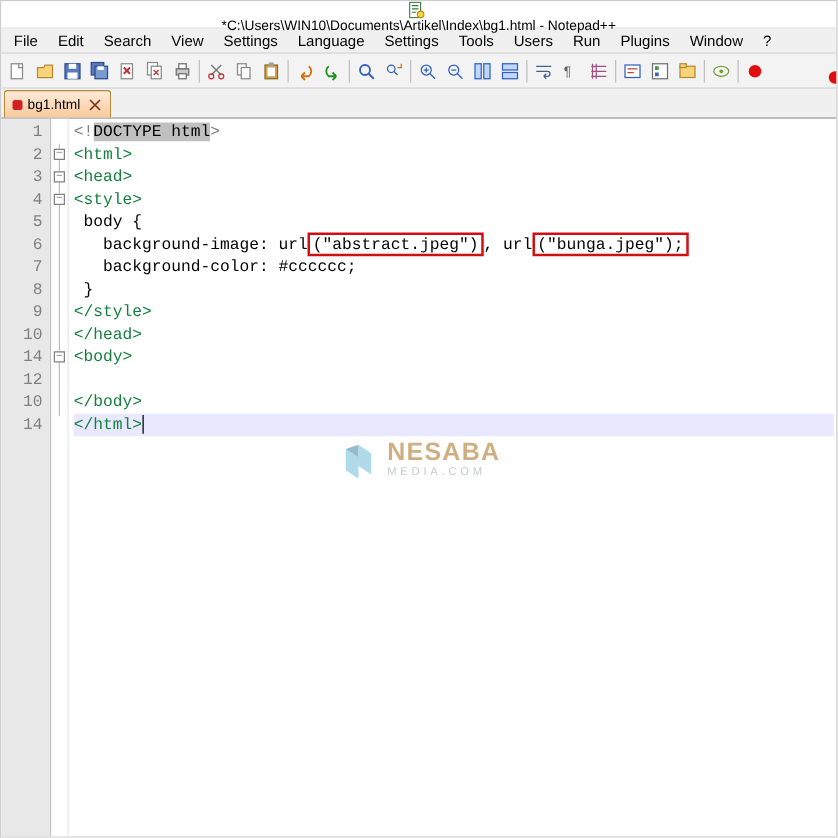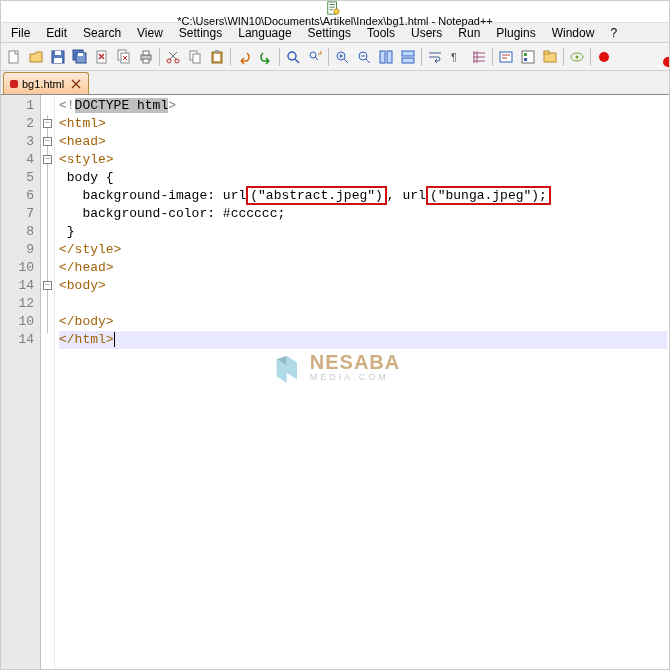--- a/index.html
+++ b/index.html
@@ -19,21 +19,21 @@
 .editor { display: flex; height: 596px; background: #fff; position: relative; font-family: Consolas, "Courier New", monospace; font-size: 13px; }
 .gutter { width: 40px; background: #e8e8e8; color: #808080; text-align: right; padding-right: 6px; border-right: 1px solid #c0c0c0; padding-top: 2px; line-height: 18px; }
 .fold-col { width: 14px; background: #fff; border-right: 1px solid #e8e8e8; padding-top: 2px; line-height: 18px; position: relative; }
 .fold-box { width: 9px; height: 9px; border: 1px solid #808080; position: absolute; left: 2px; display: flex; align-items: center; justify-content: center; font-size: 9px; line-height: 7px; background: #fff; }
 .fold-box.minus::after { content: "−"; color: #808080; }
 .fold-line { position: absolute; left: 6px; width: 1px; background: #c0c0c0; }
 .code { flex: 1; padding: 2px 2px 2px 4px; line-height: 18px; white-space: pre; position: relative; }
 .ln { height: 18px; }
 .hl-line { background: #e8e8ff; width: 100%; display: inline-block; }
 .sel { background: #c0c0c0; }
-.kw { color: #a16207; }
+.kw { color: #15803d; }
 .gray { color: #808080; }
 .redbox { border: 2px solid #d01010; padding: 0 2px; }
 .cursor-caret { border-left: 1px solid #000; }
 .watermark { position: absolute; left: 50%; top: 348px; transform: translate(-50%,0); display: flex; align-items: center; gap: 6px; opacity: 0.5; pointer-events: none; }
 .watermark .wm-icon { width: 34px; height: 34px; }
 .watermark .wm-text1 { font-family: Arial, sans-serif; font-weight: bold; font-size: 20px; color: #a16207; letter-spacing: 1px; }
 .watermark .wm-text2 { font-family: Arial, sans-serif; font-size: 9px; color: #8a96a0; letter-spacing: 3px; margin-top: -2px; }
 .redcircle { position:absolute; width:10px; height:10px; border-radius:50%; background:#e01010; right:-4px; top:56px; }
 </style>
 </head>

